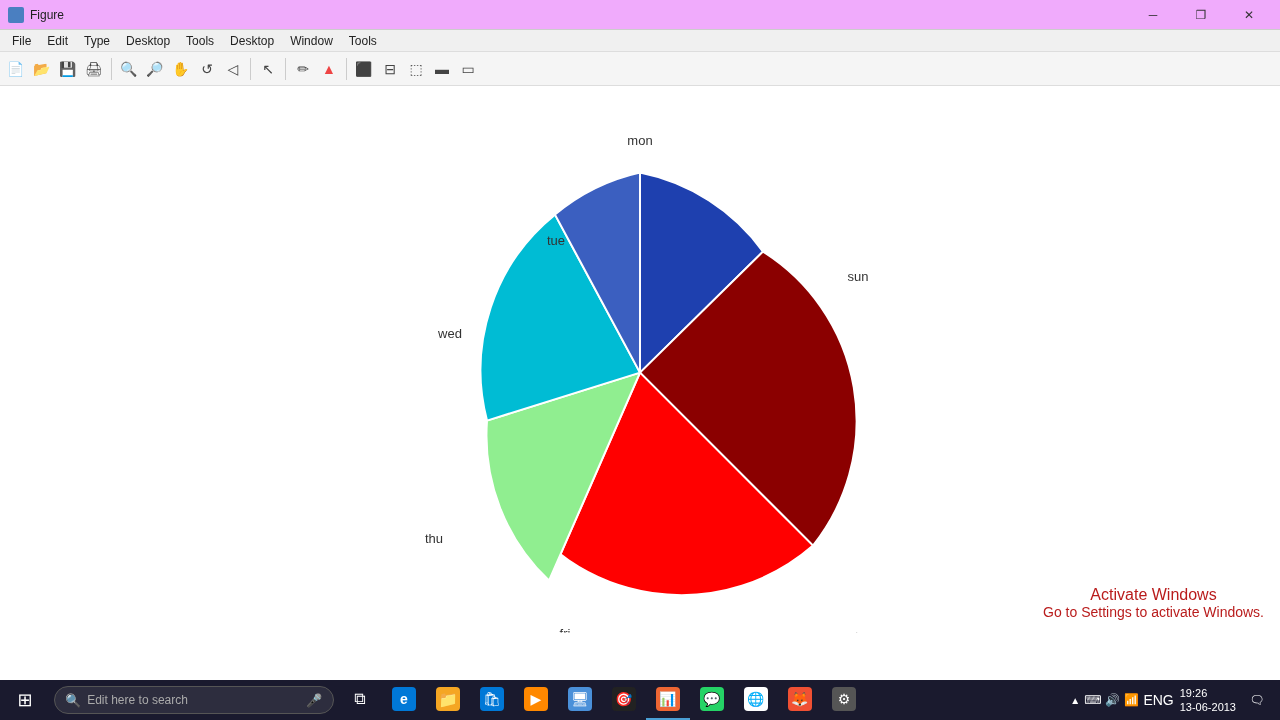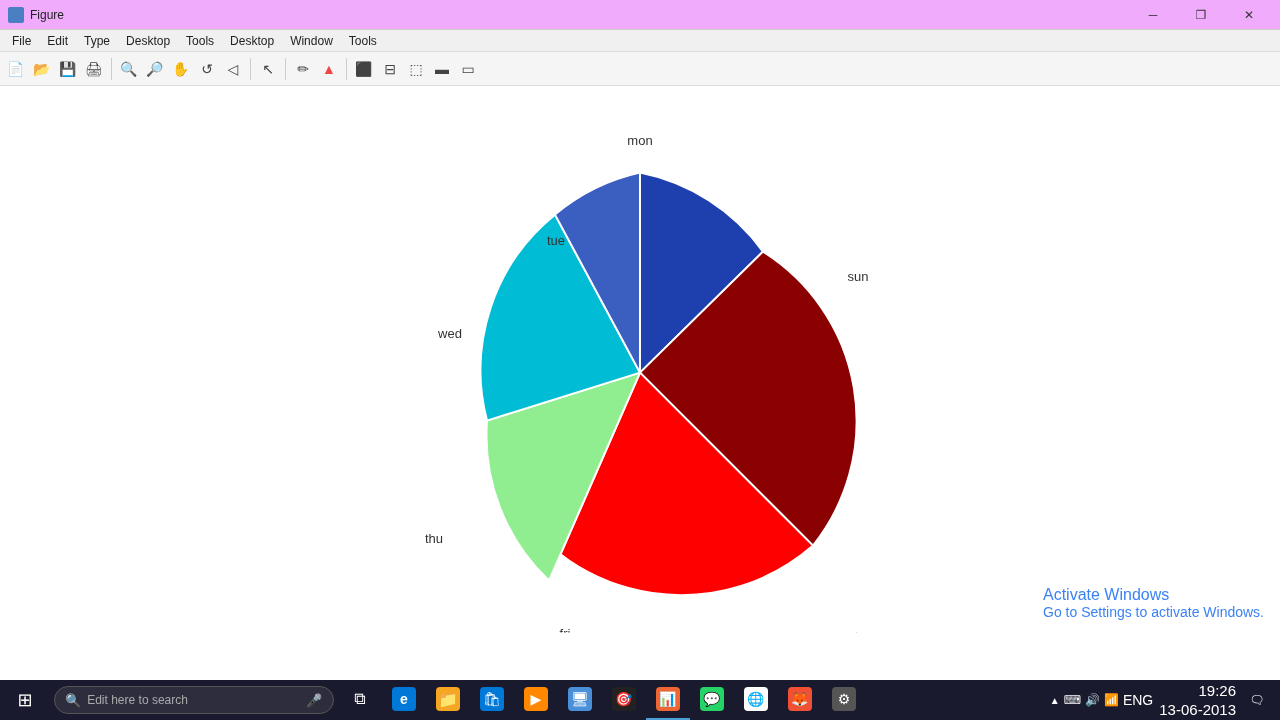--- a/index.html
+++ b/index.html
@@ -41,22 +41,22 @@
     }
     .toolbar-sep { width: 1px; height: 22px; background: #ccc; margin: 0 3px; }
 
     
     #main-canvas {
       width: 1280px; height: 594px; background: white; position: relative; overflow: hidden;
     }
 
     
     #win-watermark {
-      position: absolute; bottom: 60px; right: 0; text-align: left; padding: 0 16px;
-      color: #3b82f6; pointer-events: none;
+      position: absolute; bottom: 60px; right: 0; text-align: center; padding: 0 16px;
+      color: #b91c1c; pointer-events: none;
     }
     #win-watermark .line1 { font-size: 16px; }
     #win-watermark .line2 { font-size: 14px; }
 
     
     #taskbar {
       position: fixed; bottom: 0; left: 0; width: 1280px; height: 40px;
       background: #1a1a2e; display: flex; align-items: center;
     }
     #taskbar-start {
@@ -72,21 +72,21 @@
       width: 44px; height: 40px; display: flex; align-items: center; justify-content: center;
       cursor: pointer; border-bottom: 2px solid transparent;
     }
     .taskbar-app.active { border-bottom-color: #4a9fd4; }
     .taskbar-app-icon { width: 24px; height: 24px; border-radius: 4px; display: flex; align-items: center; justify-content: center; font-size: 14px; }
 
     #taskbar-right {
       margin-left: auto; display: flex; align-items: center; gap: 6px; padding-right: 8px; color: white;
     }
     #system-tray { display: flex; align-items: center; gap: 4px; font-size: 11px; }
-    #clock { text-align: right; font-size: 15px; line-height: 1.3; }
+    #clock { text-align: left; font-size: 11px; line-height: 1.3; }
     #notification-btn { width: 30px; height: 40px; display: flex; align-items: center; justify-content: center; cursor: pointer; color: white; }
 
     
     .pie-label { font-size: 13px; fill: #333; font-family: Arial, sans-serif; }
   </style>
 </head>
 <body>
 
 <div id="title-bar">
   <div id="title-bar-left">

